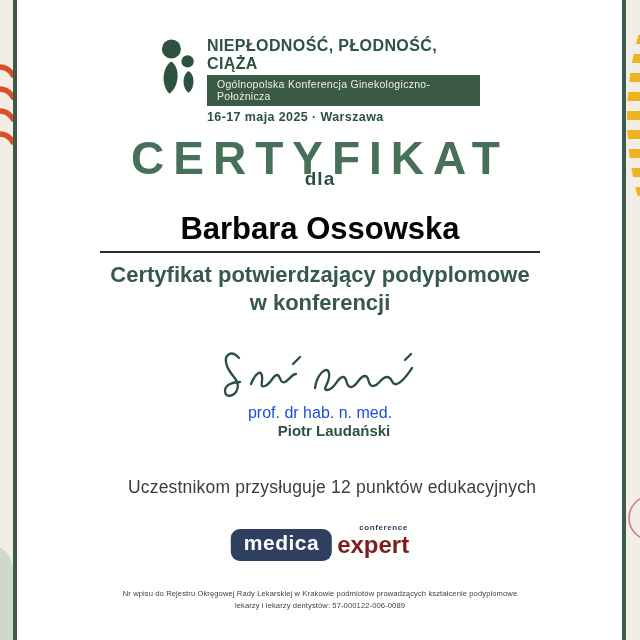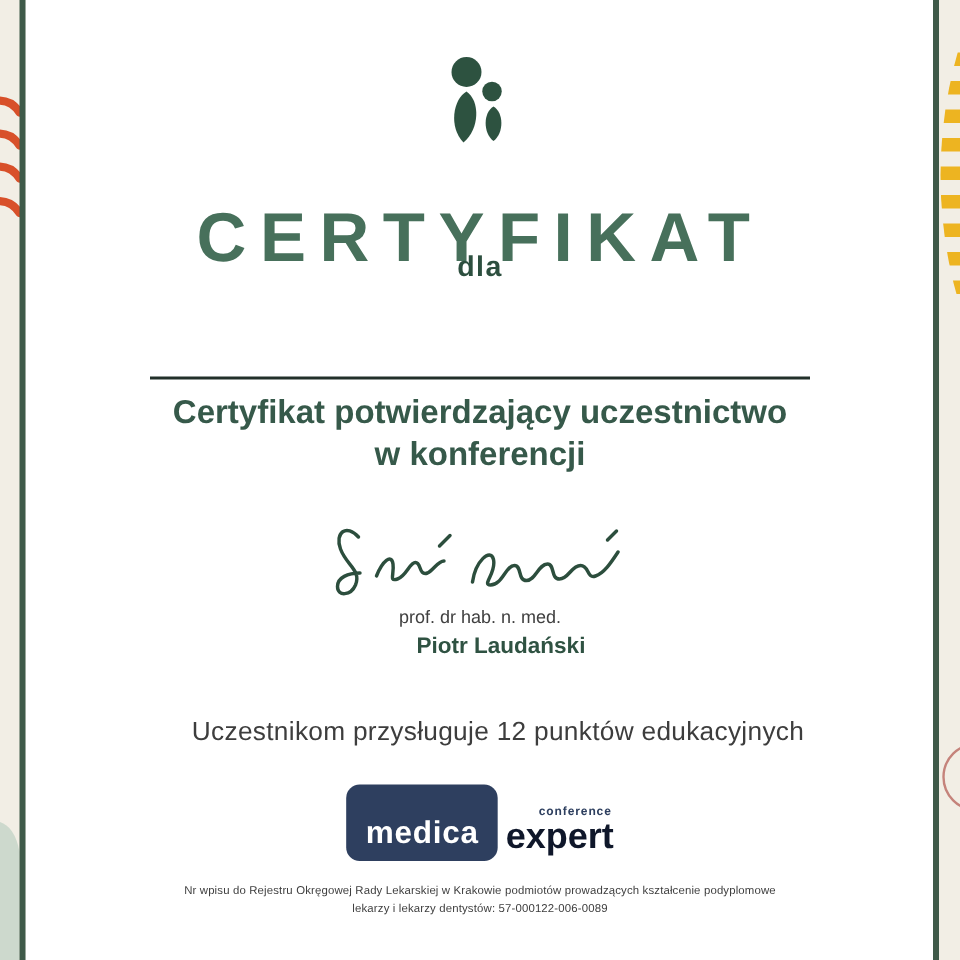--- a/index.html
+++ b/index.html
@@ -24,32 +24,32 @@
   .conf-date { margin-top:4px; font-size:12.5px; font-weight:800; color:#2d5240; letter-spacing:.4px; }
 
   
   .block { position:absolute; left:0; width:100%; text-align:center; z-index:6; }
   .cert-title { top:131px; font-size:46px; font-weight:600; letter-spacing:9px; color:#47705b; }
   .cert-dla   { top:168px; font-size:19px; font-weight:800; color:#2d4f3f; letter-spacing:1px; }
   .cert-name  { top:211px; font-size:31px; font-weight:700; color:#050505; }
   .rule { position:absolute; top:251px; left:100px; width:440px; height:2px; background:#22302a; z-index:6; }
   .cert-statement { top:261px; font-size:22px; font-weight:800; color:#36594a; line-height:1.25; }
   .signature-wrap { top:344px; }
-  .signer-title { top:404px; font-size:12px; font-weight:400; color:#404040; }
+  .signer-title { top:404px; font-size:16px; font-weight:400; color:#1d4ed8; }
   .signer-name  { top:422px; font-size:15px; font-weight:800; color:#2f5242;padding-left:28px; }
   .points-note  { top:477px; font-size:17.5px; font-weight:400; color:#3d3d3d; letter-spacing:.2px;margin-left:12px; }
 
   
   .org-logo { position:absolute; top:523px; left:50%; transform:translateX(-50%);
               display:flex; align-items:flex-end; z-index:6; }
   .org-box { background:#2e3f5f; color:#ffffff; font-size:21px; font-weight:700;
-             padding:22px 13px 8px; border-radius:9px; letter-spacing:.5px; line-height:1; }
+             padding:3px 13px 8px; border-radius:9px; letter-spacing:.5px; line-height:1; }
   .org-right { display:flex; flex-direction:column; align-items:flex-start; margin-left:5px; }
   .org-tagline { font-size:8px; font-weight:600; color:#2e3f5f; letter-spacing:.6px; margin-left:22px; margin-bottom:1px; }
-  .org-suffix { font-size:24px; font-weight:800; color:#0f172a; line-height:1; margin-bottom:4px; }
+  .org-suffix { font-size:24px; font-weight:800; color:#7f1d1d; line-height:1; margin-bottom:4px; }
 
   
   .fine-print { top:588px; font-size:7.6px; color:#3e3e3e; line-height:1.55; letter-spacing:.1px; }
 </style>
 </head>
 <body>
 
 <div class="canvas">
 
   <div class="paper"></div>
@@ -94,28 +94,34 @@
 
   <div class="conf-header">
     <svg width="42" height="64" viewBox="0 0 42 64">
       <g fill="#2d5240">
         <circle cx="12" cy="11" r="10"></circle>
         <circle cx="29" cy="24" r="6.5"></circle>
         <path d="M12,24 C3,29 0,48 10,58 C21,49 21,30 12,24 Z"></path>
         <path d="M30,34 C23,38 23,52 30,57 C37,52 37,38 30,34 Z"></path>
       </g>
     </svg>
+    <div class="conf-text">
+      <div class="conf-title">NIEPŁODNOŚĆ, PŁODNOŚĆ, CIĄŻA</div>
+      <div class="conf-banner">Ogólnopolska Konferencja Ginekologiczno-Położnicza</div>
+      <div class="conf-date">16-17 maja 2025 · Warszawa</div>
+    </div>
   </div>
 
   <div class="block cert-title">CERTYFIKAT</div>
   <div class="block cert-dla">dla</div>
+  <div class="block cert-name">Barbara Ossowska</div>
   <div class="rule"></div>
 
   <div class="block cert-statement">
-    <div>Certyfikat potwierdzający uczestnictwo</div>
+    <div>Certyfikat potwierdzający podyplomowe</div>
     <div>w konferencji</div>
   </div>
 
   <div class="block signature-wrap">
     <svg width="210" height="56" viewBox="0 0 210 56">
       <g fill="none" stroke="#2c4e3d" stroke-width="2.3" stroke-linecap="round" stroke-linejoin="round">
         <path d="M24,14 C16,5 8,11 12,22 C16,33 26,36 22,46 C19,53 10,54 10,47 C10,41 17,38 25,38"></path>
         <path d="M36,40 C40,30 46,25 47,32 C48,39 44,44 50,42 C56,40 58,31 62,31 C66,31 64,40 70,38 C74,36 77,30 81,30"></path>
         <path d="M78,20 L85,13"></path>
         <path d="M100,44 C102,30 112,21 114,29 C116,38 106,46 112,46 C120,46 122,33 128,33 C133,33 130,43 136,43 C142,43 144,32 150,32 C155,32 152,42 158,42 C164,42 166,33 172,33 C178,33 176,42 182,40 C188,38 193,30 197,24"></path>

